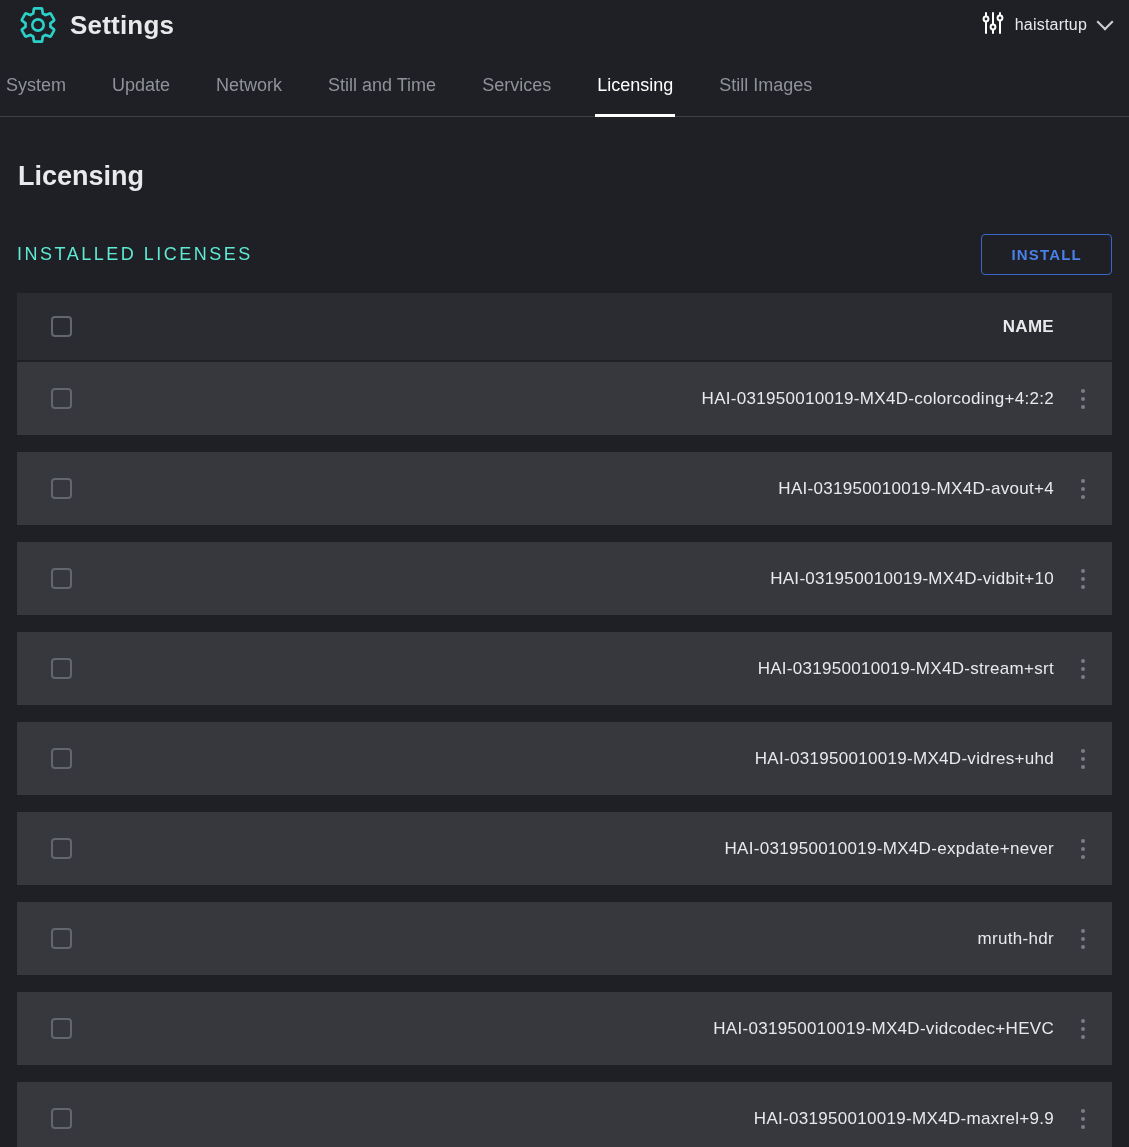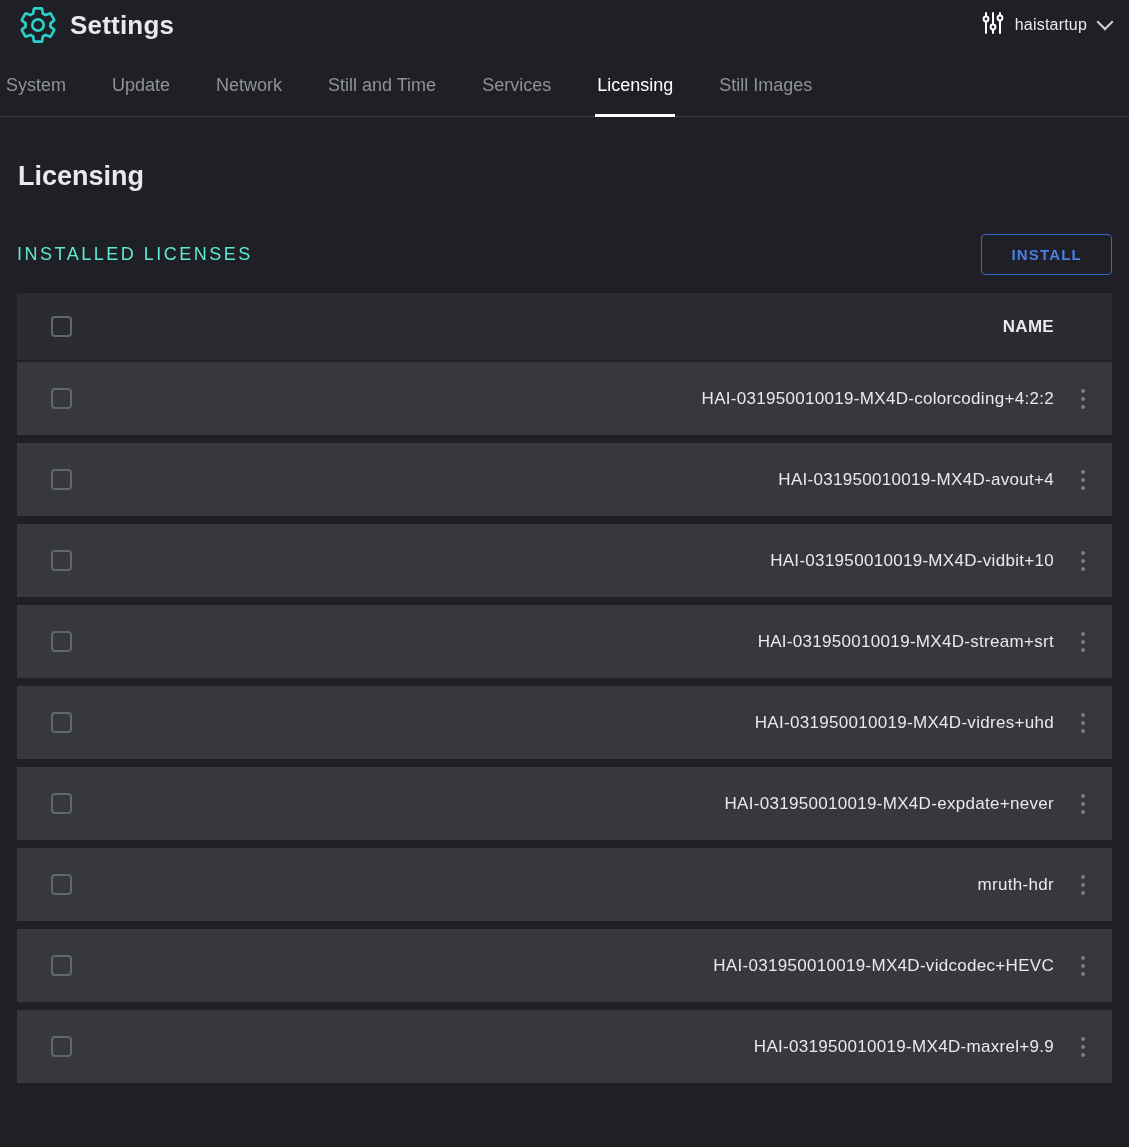--- a/index.html
+++ b/index.html
@@ -80,21 +80,21 @@
   
   .table{width:100%;}
   .thead{
     display:flex;align-items:center;
     background:var(--thead-bg);
     height:67px;margin-bottom:2px;
   }
   .row{
     display:flex;align-items:center;
     background:var(--row-bg);
-    height:73px;margin-bottom:8px;
+    height:73px;margin-bottom:17px;
   }
   .cell-check{width:88px;display:flex;justify-content:center;flex:0 0 auto;}
   .checkbox{
     width:21px;height:21px;border:2px solid #62666e;border-radius:4px;
     background:transparent;cursor:pointer;flex:0 0 auto;
   }
   .col-name{
     font-size:13px;font-weight:bold;color:#bcbec4;letter-spacing:1.4px;
   }
   .cell-name{

